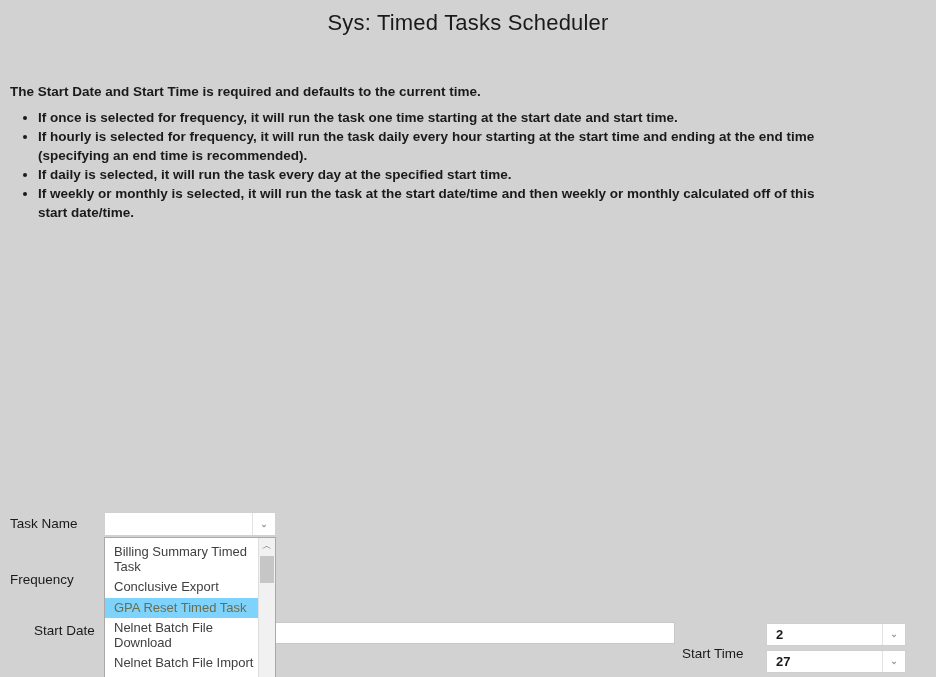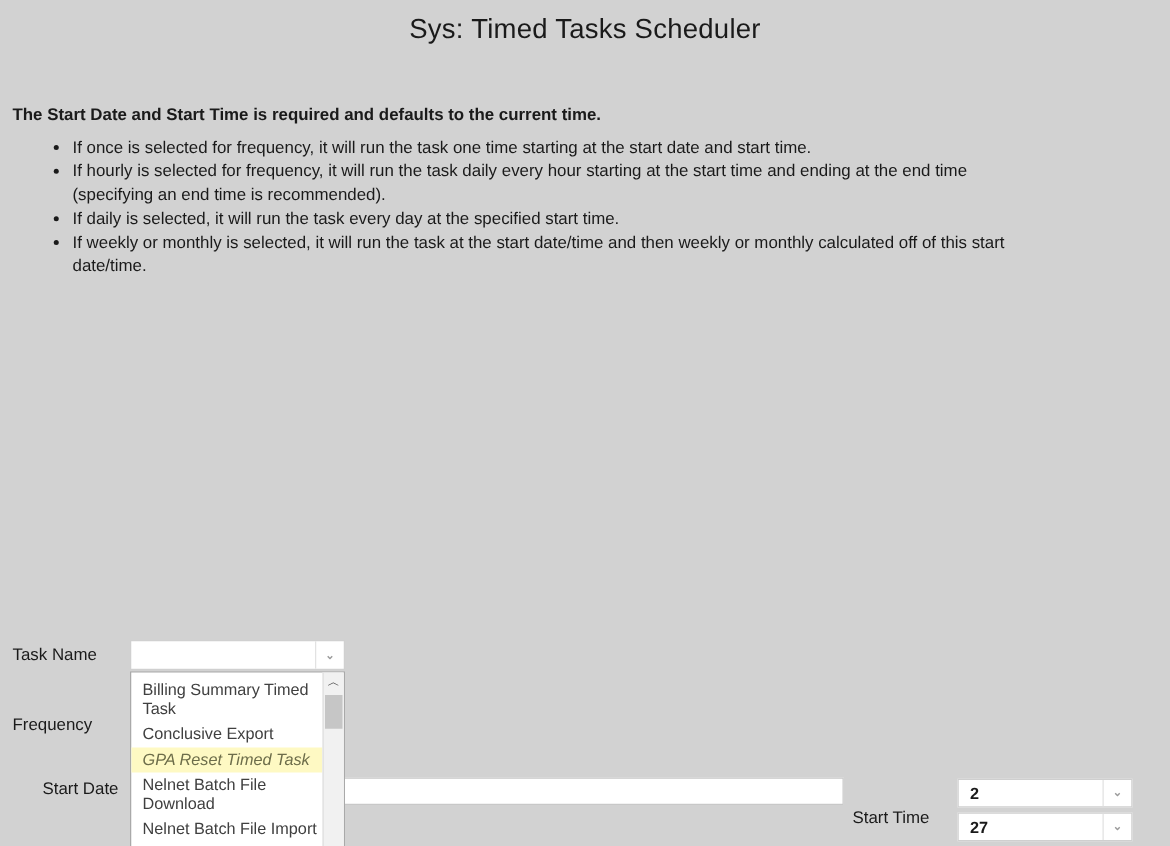--- a/index.html
+++ b/index.html
@@ -27,23 +27,23 @@
 
   #intro-note {
     font-size: 13.5px;
     font-weight: bold;
     margin: 0;
     padding: 48px 0 0 10px;
   }
 
   #rules-list {
     margin: 10px 0 0 0;
-    padding-left: 58px;
+    padding-left: 38px;
     font-size: 13.5px;
-    font-weight: normal;
+    font-weight: bold;
     line-height: 1.36;
     max-width: 780px;
   }
   #rules-list li {
     margin-bottom: 1px;
   }
 
   
   #form-area {
     position: relative;
@@ -129,23 +129,22 @@
     overflow: hidden;
   }
   .dropdown-option {
     font-size: 13px;
     color: #404040;
     line-height: 1.12;
     padding: 3px 4px 3px 9px;
     box-sizing: border-box;
   }
   .dropdown-option.selected {
-    background: #fef9c3;
+    background: #7dd3fc;
     color: #6d6d4a;
-    font-style: italic;
   }
 
   #dropdown-scrollbar {
     width: 17px;
     background: #f1f1f1;
     border-left: 1px solid #dedede;
     box-sizing: border-box;
     position: relative;
   }
   .scroll-arrow {

